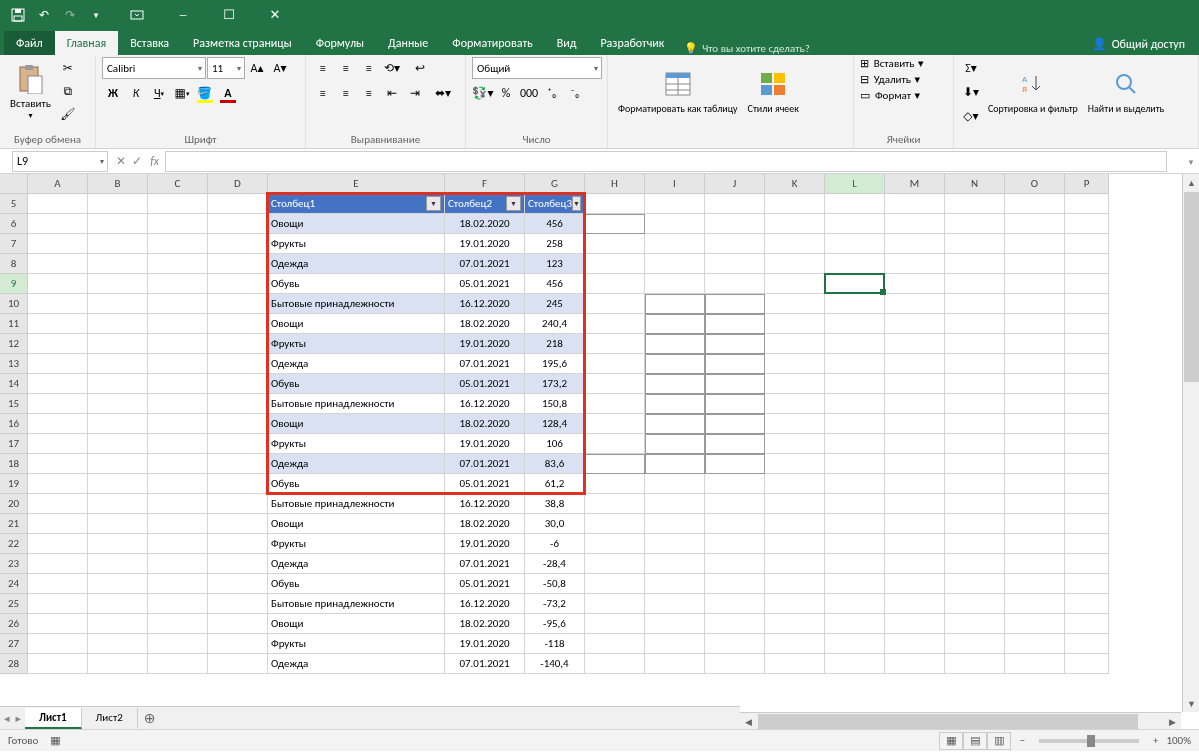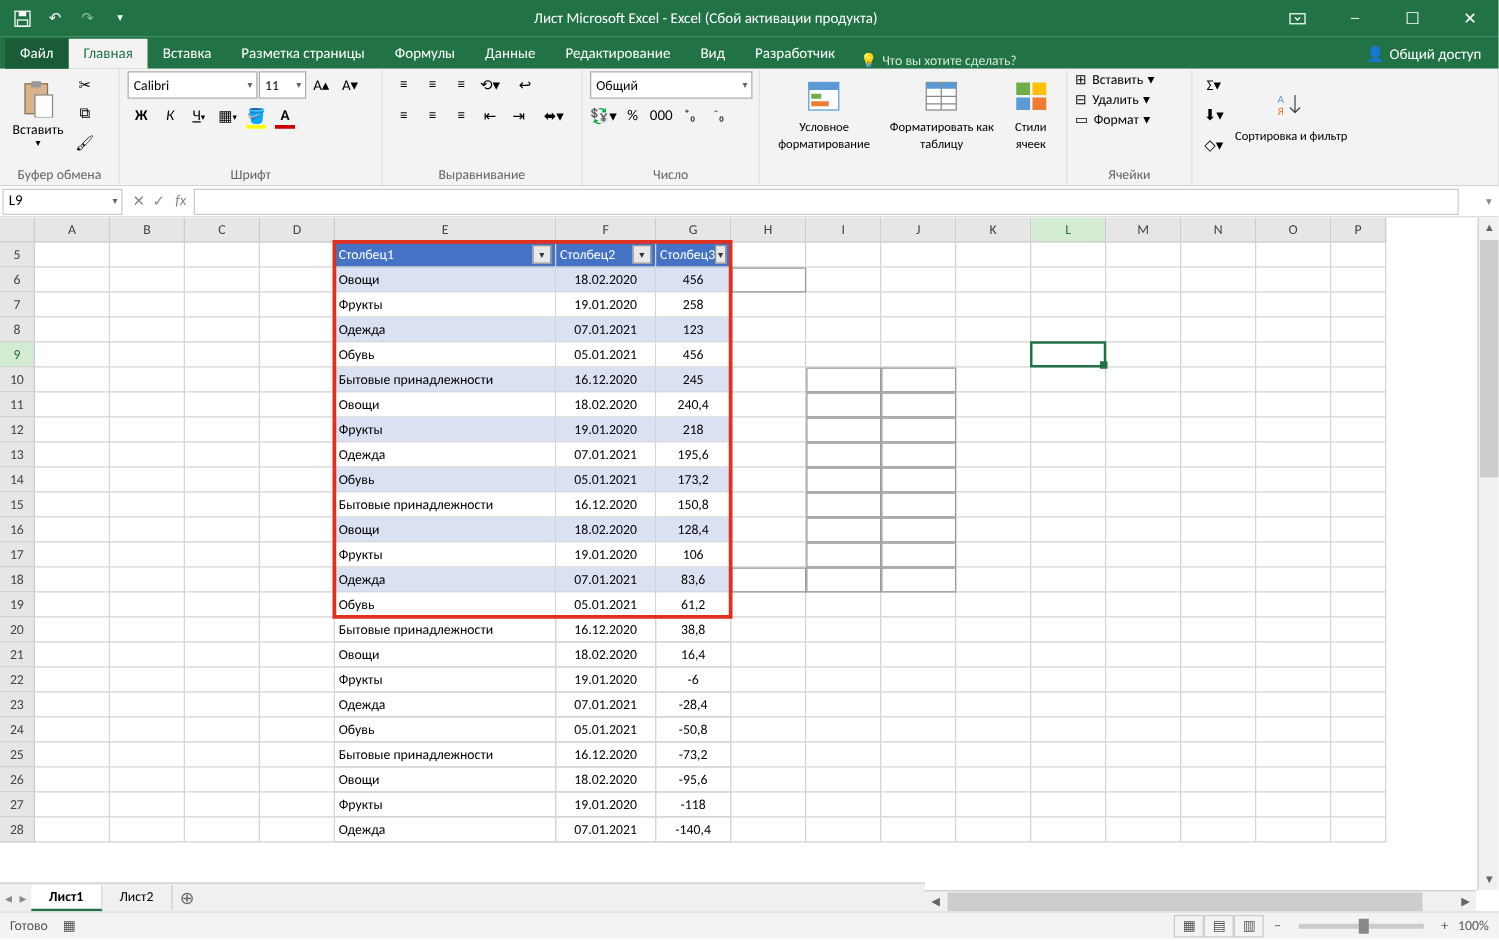--- a/index.html
+++ b/index.html
@@ -23,21 +23,21 @@
 .big-btn{display:flex;flex-direction:column;align-items:center;justify-content:center;padding:2px 4px;cursor:pointer;text-align:center;font-size:11px;height:68px;min-width:40px}
 .big-btn .icon-box{width:32px;height:32px;display:flex;align-items:center;justify-content:center;margin-bottom:2px}
 .mini-col{display:flex;flex-direction:column;gap:1px}
 .mini-btn{width:22px;height:22px;display:flex;align-items:center;justify-content:center;cursor:pointer;font-size:12px}
 .font-combo{border:1px solid #ababab;background:#fff;height:22px;font-size:11px;padding:0 14px 0 4px;cursor:pointer;display:flex;align-items:center;position:relative}
 .font-combo::after{content:"▾";position:absolute;right:3px;font-size:8px;color:#666}
 .row-line{display:flex;gap:1px;align-items:center;margin-bottom:1px}
 .color-strip{height:3px;background:#c00;position:absolute;bottom:1px;left:3px;right:3px}
 .color-strip.y{background:#ffff00}
 .namebox-row{height:25px;background:#fff;border-bottom:1px solid #d4d4d4;display:flex;align-items:center}
-.name-box{width:96px;height:21px;border:1px solid #ccc;margin-left:2px;display:flex;align-items:center;padding:0 4px;font-size:12px;position:relative}
+.name-box{width:96px;height:21px;border:1px solid #ccc;margin-left:12px;display:flex;align-items:center;padding:0 4px;font-size:12px;position:relative}
 .name-box::after{content:"▾";position:absolute;right:3px;font-size:8px;color:#666}
 .fx-btns{display:flex;gap:6px;padding:0 8px;color:#888;font-size:12px}
 .fx-label{font-style:italic;color:#888;font-size:12px;margin-right:6px}
 .formula-bar{flex:1;height:21px;border:1px solid #ccc;margin-right:16px}
 .fb-expand{width:16px;color:#888;text-align:center;font-size:9px}
 .grid-area{position:relative;height:555px;overflow:hidden;background:#fff}
 .corner{position:absolute;left:0;top:0;width:28px;height:20px;background:#e6e6e6;border-right:1px solid #ccc;border-bottom:1px solid #ccc;z-index:3}
 .col-headers{position:absolute;left:28px;top:0;height:20px;display:flex;z-index:2}
 .ch{background:#e6e6e6;border-right:1px solid #ccc;border-bottom:1px solid #ccc;text-align:center;font-size:11px;line-height:20px;color:#444}
 .ch.sel{background:#d3ebd3;color:#217346}
@@ -82,42 +82,41 @@
         <svg width="14" height="14" viewBox="0 0 14 14">
           <rect x="1" y="1" width="12" height="12" fill="none" stroke="#fff"></rect>
           <rect x="4" y="1" width="6" height="4" fill="#fff"></rect>
           <rect x="3" y="8" width="8" height="5" fill="none" stroke="#fff"></rect>
         </svg>
       </div>
     <div class="qat-btn">↶</div>
     <div class="qat-btn" style="opacity:.5">↷</div>
     <div class="qat-btn" style="font-size:9px">▾</div>
   </div>
-  <div class="title-text">Лист Microsoft Excel - Excel (Сбой активации продукта)</div>
   <div class="winbtns">
     <div class="winbtn">
         <svg width="14" height="10">
           <rect x="1" y="1" width="12" height="8" fill="none" stroke="#fff"></rect>
           <path d="M5 4 L7 6 L9 4" fill="none" stroke="#fff"></path>
         </svg>
       </div>
     <div class="winbtn">─</div>
     <div class="winbtn">☐</div>
     <div class="winbtn close">✕</div>
   </div>
 </div>
 
 <div class="ribbon-tabs-row">
   <div class="tab file">Файл</div>
   <div class="tab active">Главная</div>
   <div class="tab">Вставка</div>
   <div class="tab">Разметка страницы</div>
   <div class="tab">Формулы</div>
   <div class="tab">Данные</div>
-  <div class="tab">Редактирование</div>
+  <div class="tab">Форматировать</div>
   <div class="tab">Вид</div>
   <div class="tab">Разработчик</div>
   <div class="tell-me">💡 <span>Что вы хотите сделать?</span></div>
   <div class="share">
       <span>👤</span>
       <span>Общий доступ</span>
     </div>
 </div>
 
 <div class="ribbon">
@@ -205,31 +204,20 @@
         <div class="mini-btn">000</div>
         <div class="mini-btn">⁺₀</div>
         <div class="mini-btn">⁻₀</div>
       </div>
     </div>
     <div class="group-label">Число</div>
   </div>
 
   <div class="group" style="width:246px">
     <div class="group-body">
-      <div class="big-btn">
-          <div class="icon-box">
-            <svg width="28" height="26">
-              <rect x="2" y="2" width="24" height="22" fill="#fff" stroke="#5b9bd5"></rect>
-              <rect x="2" y="2" width="24" height="6" fill="#5b9bd5"></rect>
-              <rect x="4" y="11" width="8" height="4" fill="#70ad47"></rect>
-              <rect x="4" y="17" width="14" height="4" fill="#ed7d31"></rect>
-            </svg>
-          </div>
-          <span style="font-size:10px">Условное форматирование</span>
-        </div>
       <div class="big-btn">
           <div class="icon-box">
             <svg width="28" height="26">
               <rect x="2" y="2" width="24" height="22" fill="#fff" stroke="#888"></rect>
               <rect x="2" y="2" width="24" height="5" fill="#5b9bd5"></rect>
               <line x1="2" y1="13" x2="26" y2="13" stroke="#888"></line>
               <line x1="2" y1="19" x2="26" y2="19" stroke="#888"></line>
               <line x1="14" y1="2" x2="14" y2="24" stroke="#888"></line>
             </svg>
           </div>
@@ -267,20 +255,29 @@
       </div>
       <div class="big-btn">
           <div class="icon-box">
             <svg width="26" height="24">
               <text x="2" y="10" font-size="9" fill="#5b9bd5">А</text>
               <text x="2" y="20" font-size="9" fill="#ed7d31">Я</text>
               <path d="M16 4 L16 18 M12 14 L16 18 L20 14" stroke="#444" fill="none"></path>
             </svg>
           </div>
           <span style="font-size:10px">Сортировка и фильтр</span>
+        </div>
+      <div class="big-btn">
+          <div class="icon-box">
+            <svg width="26" height="24">
+              <circle cx="11" cy="10" r="7" fill="none" stroke="#5b9bd5" stroke-width="2"></circle>
+              <line x1="16" y1="15" x2="22" y2="21" stroke="#5b9bd5" stroke-width="2"></line>
+            </svg>
+          </div>
+          <span style="font-size:10px">Найти и выделить</span>
         </div>
     </div>
   </div>
 </div>
 
 <div class="namebox-row">
   <div class="name-box">L9</div>
   <div class="fx-btns">
     <span>✕</span>
     <span>✓</span>
@@ -773,21 +770,21 @@
       <div class="cell band0 r" style="left: 417px; top: 260px; width: 80px; height: 20px;">07.01.2021</div>
       <div class="cell band0 r" style="left: 497px; top: 260px; width: 60px; height: 20px;">83,6</div>
       <div class="cell band1" style="left: 240px; top: 280px; width: 177px; height: 20px;">Обувь</div>
       <div class="cell band1 r" style="left: 417px; top: 280px; width: 80px; height: 20px;">05.01.2021</div>
       <div class="cell band1 r" style="left: 497px; top: 280px; width: 60px; height: 20px;">61,2</div>
       <div class="cell " style="left: 240px; top: 300px; width: 177px; height: 20px;">Бытовые принадлежности</div>
       <div class="cell  r" style="left: 417px; top: 300px; width: 80px; height: 20px;">16.12.2020</div>
       <div class="cell  r" style="left: 497px; top: 300px; width: 60px; height: 20px;">38,8</div>
       <div class="cell " style="left: 240px; top: 320px; width: 177px; height: 20px;">Овощи</div>
       <div class="cell  r" style="left: 417px; top: 320px; width: 80px; height: 20px;">18.02.2020</div>
-      <div class="cell  r" style="left: 497px; top: 320px; width: 60px; height: 20px;">16,4</div>
+      <div class="cell  r" style="left: 497px; top: 320px; width: 60px; height: 20px;">30,0</div>
       <div class="cell " style="left: 240px; top: 340px; width: 177px; height: 20px;">Фрукты</div>
       <div class="cell  r" style="left: 417px; top: 340px; width: 80px; height: 20px;">19.01.2020</div>
       <div class="cell  r" style="left: 497px; top: 340px; width: 60px; height: 20px;">-6</div>
       <div class="cell " style="left: 240px; top: 360px; width: 177px; height: 20px;">Одежда</div>
       <div class="cell  r" style="left: 417px; top: 360px; width: 80px; height: 20px;">07.01.2021</div>
       <div class="cell  r" style="left: 497px; top: 360px; width: 60px; height: 20px;">-28,4</div>
       <div class="cell " style="left: 240px; top: 380px; width: 177px; height: 20px;">Обувь</div>
       <div class="cell  r" style="left: 417px; top: 380px; width: 80px; height: 20px;">05.01.2021</div>
       <div class="cell  r" style="left: 497px; top: 380px; width: 60px; height: 20px;">-50,8</div>
       <div class="cell " style="left: 240px; top: 400px; width: 177px; height: 20px;">Бытовые принадлежности</div>

